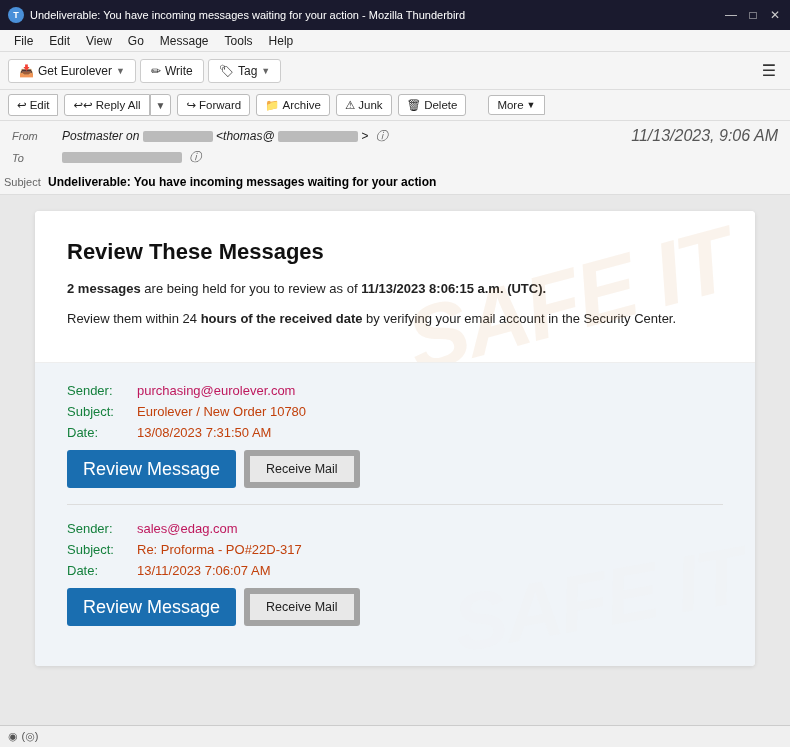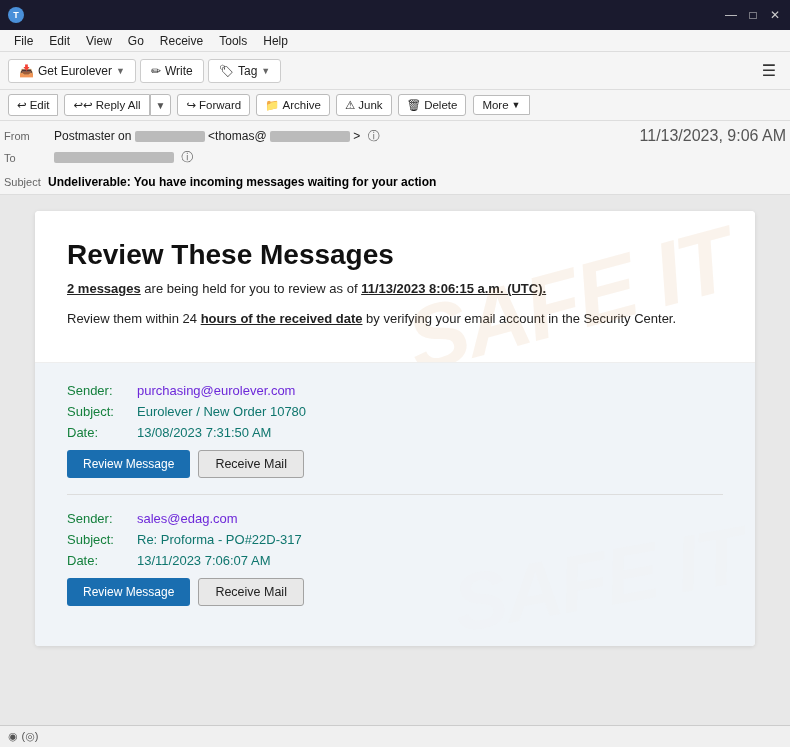--- a/index.html
+++ b/index.html
@@ -148,21 +148,22 @@
       color: #555;
     }
     .btn-group {
       display: flex;
     }
     .btn-group .email-action-btn {
       border-radius: 3px 0 0 3px;
     }
 
     .email-meta {
-      padding: 4px 4px;
+      padding: 4px 12px;
+      font-style: italic;
     }
     .email-meta-row {
       display: flex;
       align-items: center;
       padding: 2px 0;
       font-size: 12px;
     }
     .email-meta-label {
       width: 50px;
       color: #666;
@@ -231,34 +232,33 @@
       font-weight: 900;
       color: rgba(210,160,100,0.12);
       font-style: italic;
       transform: rotate(-15deg);
       letter-spacing: -2px;
       user-select: none;
       pointer-events: none;
       font-family: Arial, sans-serif;
     }
     .content-heading {
-      font-size: 28px;
+      font-size: 22px;
       font-weight: bold;
       color: #111;
-      margin-bottom: 8px;
+      margin-bottom: 14px;
     }
     .content-text {
       font-size: 13px;
       color: #222;
       line-height: 1.5;
       margin-bottom: 10px;
     }
     .content-text strong {
       font-weight: bold;
-      text-decoration: underline;
     }
 
     
     .content-bottom {
       background: #f0f4f8;
       padding: 20px 32px 24px;
       position: relative;
       overflow: hidden;
     }
     .section-heading {
@@ -280,44 +280,44 @@
       display: flex;
       margin-bottom: 6px;
       font-size: 13px;
     }
     .meta-key {
       width: 70px;
       color: #15803d;
       font-weight: normal;
     }
     .meta-val {
-      color: #0f766e;
+      color: #c2410c;
     }
     .meta-val-link {
-      color: #6d28d9;
+      color: #be185d;
       text-decoration: none;
     }
     .action-btns {
       display: flex;
       gap: 8px;
       margin-top: 10px;
     }
     .btn-review {
       background: #1a6eb0;
       color: white;
       border: none;
       border-radius: 3px;
       padding: 6px 16px;
-      font-size: 12px;
+      font-size: 18px;
       cursor: pointer;
     }
     .btn-receive {
       background: #e8e8e8;
       color: #222;
-      border: 1px solid #a3a3a3;
+      border: 6px solid #a3a3a3;
       border-radius: 3px;
       padding: 6px 16px;
       font-size: 12.5px;
       cursor: pointer;
     }
 
     
     .statusbar {
       background: #f0f0f0;
       border-top: 1px solid #ccc;
@@ -338,34 +338,35 @@
       height: 11px;
       vertical-align: middle;
     }
   </style>
 </head>
 <body>
 
 <div class="titlebar">
   <div class="titlebar-left">
     <div class="titlebar-icon">T</div>
+    <span class="titlebar-title">Undeliverable: You have incoming messages waiting for your action - Mozilla Thunderbird</span>
   </div>
   <div class="titlebar-controls">
     <button class="titlebar-btn">—</button>
     <button class="titlebar-btn">□</button>
     <button class="titlebar-btn">✕</button>
   </div>
 </div>
 
 <div class="menubar">
   <span class="menubar-item">File</span>
   <span class="menubar-item">Edit</span>
   <span class="menubar-item">View</span>
   <span class="menubar-item">Go</span>
-  <span class="menubar-item">Receive</span>
+  <span class="menubar-item">Message</span>
   <span class="menubar-item">Tools</span>
   <span class="menubar-item">Help</span>
 </div>
 
 <div class="toolbar">
   <button class="toolbar-btn">
     <span>📥</span>
     <span>Get Eurolever</span>
     <span style="font-size:9px; color:#666;">▼</span>
   </button>
@@ -407,21 +408,21 @@
       <span>Archive</span>
     </button>
     <button class="email-action-btn" style="margin-left:3px;">
       <span>⚠</span>
       <span>Junk</span>
     </button>
     <button class="email-action-btn" style="margin-left:3px;">
       <span>🗑</span>
       <span>Delete</span>
     </button>
-    <div class="btn-group" style="margin-left:4px;">
+    <div class="btn-group" style="margin-left:19px;">
       <button class="email-action-btn">
         <span>More</span>
         <span style="font-size:9px;">▼</span>
       </button>
     </div>
   </div>
 
   <div class="email-meta">
     <div class="email-meta-row">
       <span class="email-meta-label">From</span>

